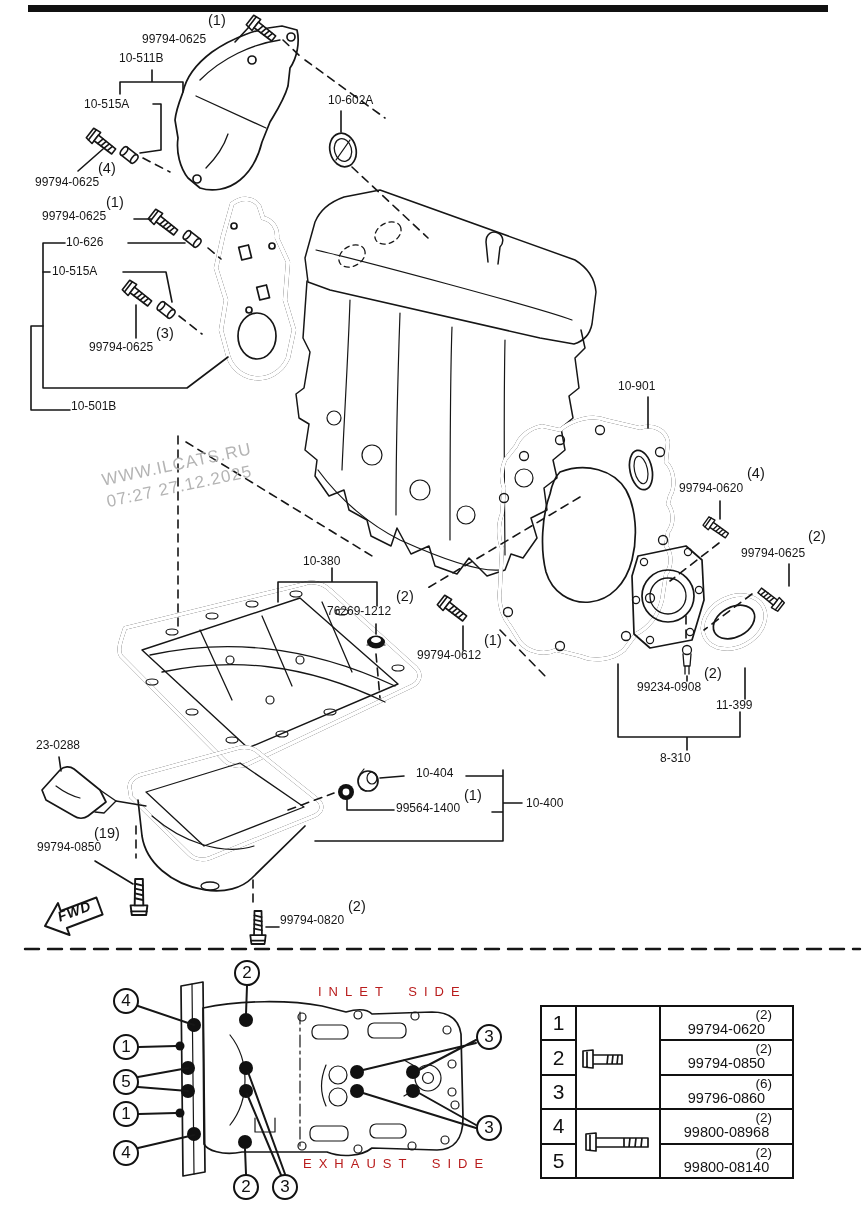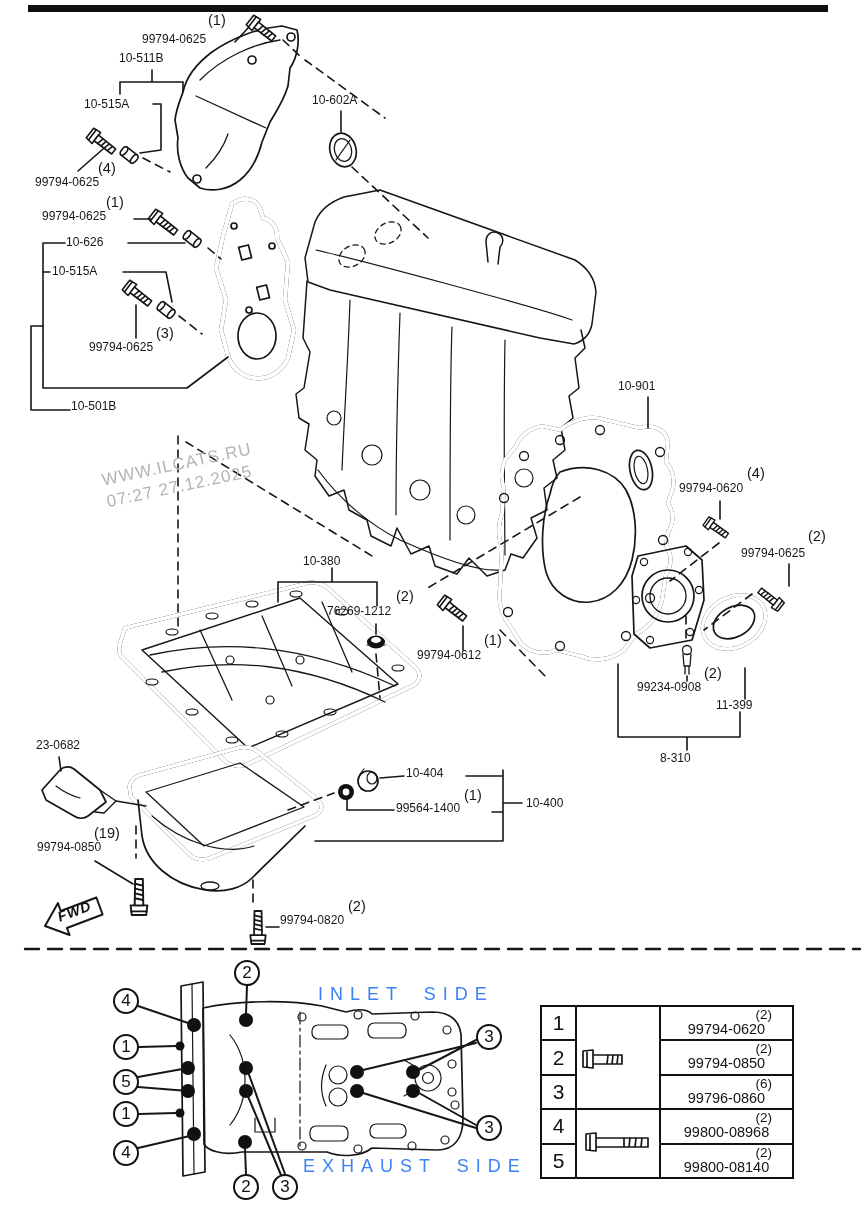--- a/index.html
+++ b/index.html
@@ -1,21 +1,21 @@
 <!DOCTYPE html>
 <html><head>
 <meta charset="utf-8">
 <style>
   html,body{margin:0;padding:0;background:#fff;}
   #stage{position:relative;width:864px;height:1214px;background:#fff;overflow:hidden;
          font-family:"Liberation Sans",sans-serif;color:#141414;}
   svg{position:absolute;left:0;top:0;}
   .lbl{position:absolute;font-size:12px;line-height:17px;white-space:nowrap;color:#161616;}
   .qty{font-size:14.5px;}
-  .side-label{position:absolute;font-size:18px;letter-spacing:7px;word-spacing:8px;color:#3b82f6;}
+  .side-label{position:absolute;font-size:13px;letter-spacing:7px;word-spacing:8px;color:#b91c1c;}
   .circ{position:absolute;width:26px;height:26px;border:2.4px solid #111;border-radius:50%;
         box-sizing:border-box;text-align:center;font-size:17px;line-height:21px;color:#111;background:#fff;}
   .wm{position:absolute;left:100px;top:470px;transform:rotate(-12deg);transform-origin:left top;
       color:#b4b4b4;font-size:17px;line-height:22px;letter-spacing:1px;}
   .fwd-txt{position:absolute;left:57px;top:903px;transform:rotate(-20deg);font-style:italic;
            font-weight:bold;font-size:14px;letter-spacing:1px;color:#111;}
   .ptable{position:absolute;left:540px;top:1005px;width:254px;height:174px;border-collapse:collapse;}
   .ptable td{border:2.2px solid #111;padding:0;}
   .ptable td.num{width:33px;text-align:center;font-size:21px;color:#111;}
   .ptable td.ico{width:82px;text-align:center;}
@@ -322,21 +322,21 @@
       <path d="M583,1051 L593,1050 L593,1068 L583,1067 Z M587,1051 L587,1067 M593,1055 L622,1055 L622,1064 L593,1064 M608,1055 L607,1064 M613,1055 L612,1064 M618,1055 L617,1064"></path>
       <path d="M586,1134 L596,1133 L596,1151 L586,1150 Z M590,1134 L590,1150 M596,1138 L648,1138 L648,1147 L596,1147 M624,1138 L648,1138 M624,1147 L648,1147 M624,1138 L624,1147 M630,1138 L629,1147 M636,1138 L635,1147 M642,1138 L641,1147"></path>
     </g>
   </g>
 </svg>
 
 <div class="lbl qty" style="left:208px;top:12px">(1)</div>
 <div class="lbl" style="left:142px;top:31px">99794-0625</div>
 <div class="lbl" style="left:119px;top:50px">10-511B</div>
 <div class="lbl" style="left:84px;top:96px">10-515A</div>
-<div class="lbl" style="left:312px;top:92px">10-602A</div>
+<div class="lbl" style="left:328px;top:92px">10-602A</div>
 <div class="lbl qty" style="left:98px;top:160px">(4)</div>
 <div class="lbl" style="left:35px;top:174px">99794-0625</div>
 <div class="lbl qty" style="left:106px;top:194px">(1)</div>
 <div class="lbl" style="left:42px;top:208px">99794-0625</div>
 <div class="lbl" style="left:66px;top:234px">10-626</div>
 <div class="lbl" style="left:52px;top:263px">10-515A</div>
 <div class="lbl qty" style="left:156px;top:325px">(3)</div>
 <div class="lbl" style="left:89px;top:339px">99794-0625</div>
 <div class="lbl" style="left:71px;top:398px">10-501B</div>
 <div class="lbl" style="left:618px;top:378px">10-901</div>
@@ -346,24 +346,24 @@
 <div class="lbl" style="left:741px;top:545px">99794-0625</div>
 <div class="lbl" style="left:303px;top:553px">10-380</div>
 <div class="lbl qty" style="left:396px;top:588px">(2)</div>
 <div class="lbl" style="left:327px;top:603px">76269-1212</div>
 <div class="lbl qty" style="left:484px;top:632px">(1)</div>
 <div class="lbl" style="left:417px;top:647px">99794-0612</div>
 <div class="lbl qty" style="left:704px;top:665px">(2)</div>
 <div class="lbl" style="left:637px;top:679px">99234-0908</div>
 <div class="lbl" style="left:716px;top:697px">11-399</div>
 <div class="lbl" style="left:660px;top:750px">8-310</div>
-<div class="lbl" style="left:36px;top:737px">23-0682</div>
+<div class="lbl" style="left:36px;top:737px">23-0288</div>
 <div class="lbl qty" style="left:94px;top:825px">(19)</div>
 <div class="lbl" style="left:37px;top:839px">99794-0850</div>
-<div class="lbl" style="left:406px;top:765px">10-404</div>
+<div class="lbl" style="left:416px;top:765px">10-404</div>
 <div class="lbl qty" style="left:464px;top:787px">(1)</div>
 <div class="lbl" style="left:396px;top:800px">99564-1400</div>
 <div class="lbl" style="left:526px;top:795px">10-400</div>
 <div class="lbl qty" style="left:348px;top:898px">(2)</div>
 <div class="lbl" style="left:280px;top:912px">99794-0820</div>
 
 <div class="fwd-txt">FWD</div>
 
 <div class="wm">
   <div>WWW.ILCATS.RU</div>

